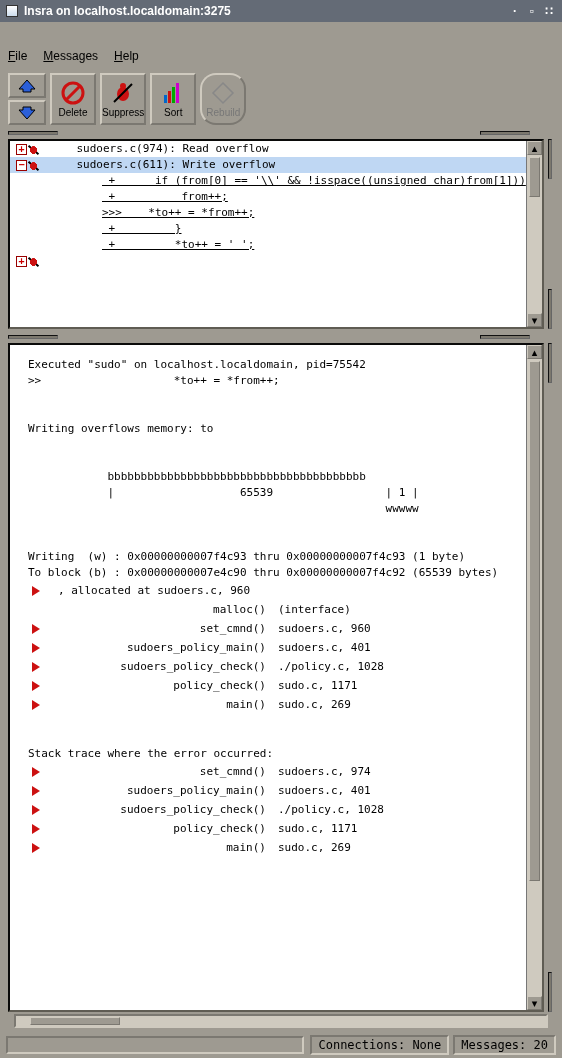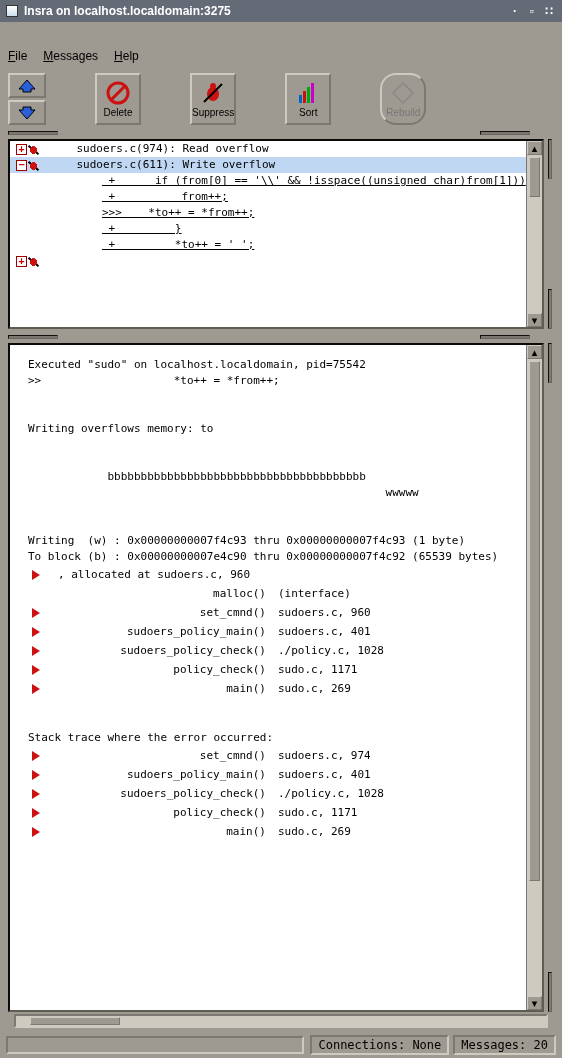--- a/index.html
+++ b/index.html
@@ -82,21 +82,20 @@
     min-width: 46px;
     height: 52px;
     display: flex;
     flex-direction: column;
     align-items: center;
     justify-content: center;
     gap: 2px;
     font-size: 10px;
     cursor: pointer;
     margin-right: 4px;
-    margin-left: 45px;
   }
   .tool-btn.disabled {
     color: #777;
     cursor: default;
     border-radius: 16px;
   }
   .arrow-btn {
     background: #9e9a91;
     border: 2px outset #cfcabf;
     width: 38px;
@@ -413,20 +412,21 @@
             <div class="pane-content" id="lower-content">
                 <div class="det-block">
                   <div class="det-line">Executed "sudo" on localhost.localdomain, pid=75542</div>
                   <div class="det-line">&gt;&gt;                    *to++ = *from++;</div>
                   <div class="det-line">&nbsp;</div>
                   <div class="det-line">&nbsp;</div>
                   <div class="det-line">Writing overflows memory: to</div>
                   <div class="det-line">&nbsp;</div>
                   <div class="det-line">&nbsp;</div>
                   <div class="det-line">            bbbbbbbbbbbbbbbbbbbbbbbbbbbbbbbbbbbbbbb</div>
+                  <div class="det-line">            |                   65539                 | 1 |</div>
                   <div class="det-line">                                                      wwwww</div>
                   <div class="det-line">&nbsp;</div>
                   <div class="det-line">&nbsp;</div>
                   <div class="det-line">Writing  (w) : 0x00000000007f4c93 thru 0x00000000007f4c93 (1 byte)</div>
                   <div class="det-line">To block (b) : 0x00000000007e4c90 thru 0x00000000007f4c92 (65539 bytes)</div>
                   <div class="det-trace-row">
                     <div class="tri"></div>
                     <span class="loc-col">, allocated at sudoers.c, 960</span>
                   </div>
                   <div class="det-trace-row">

